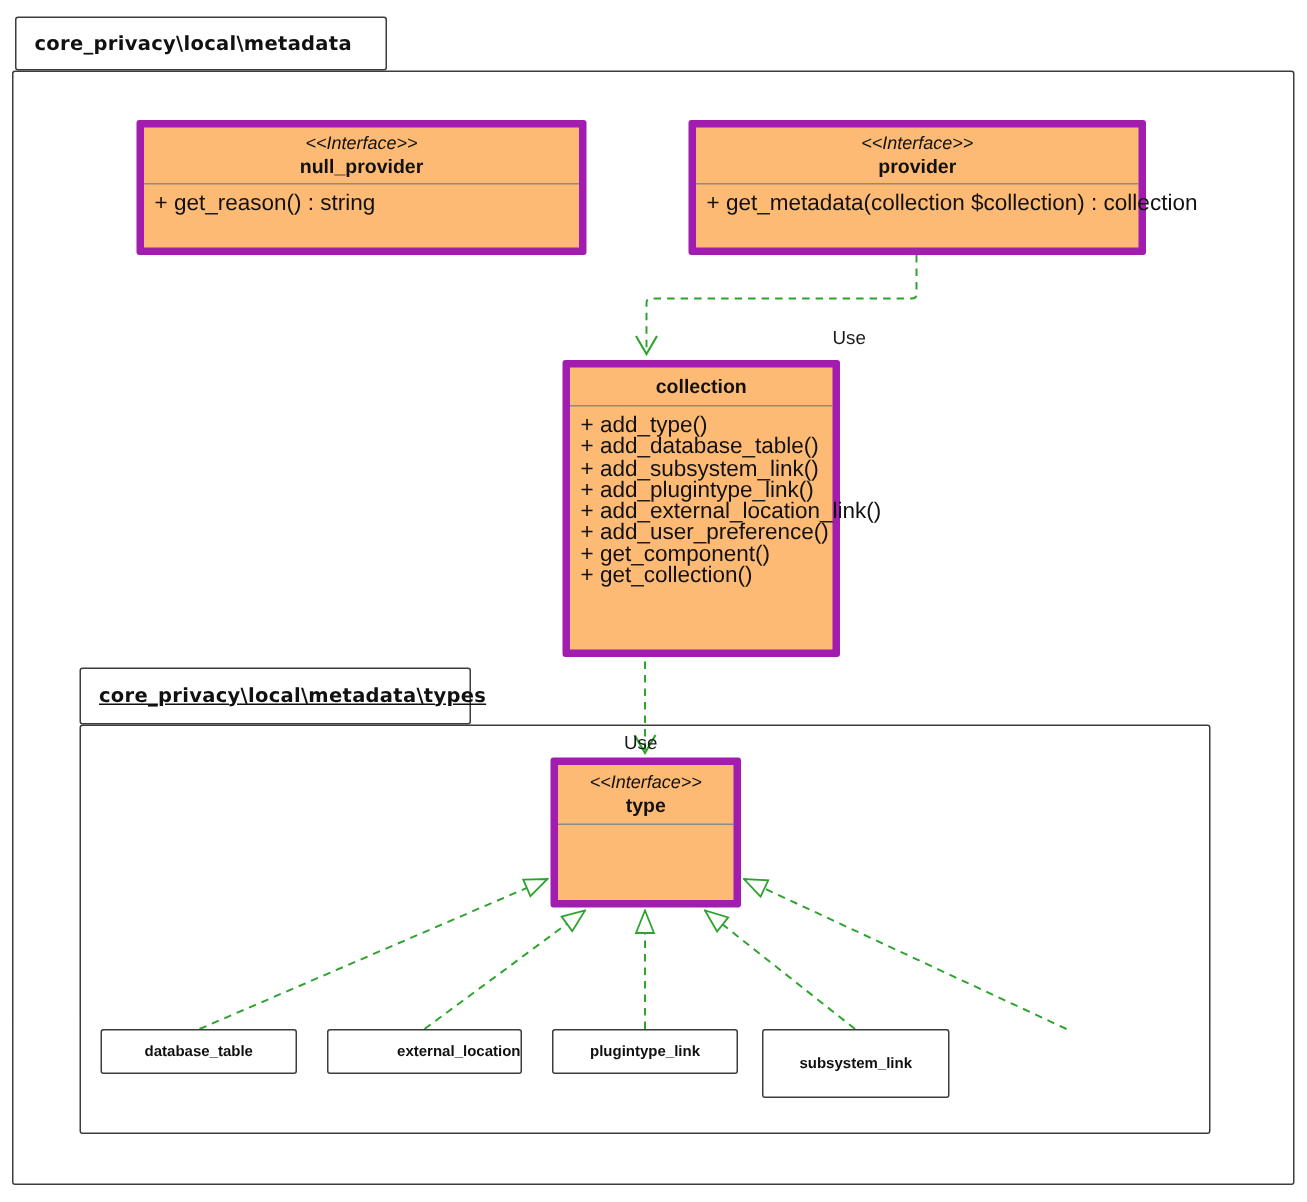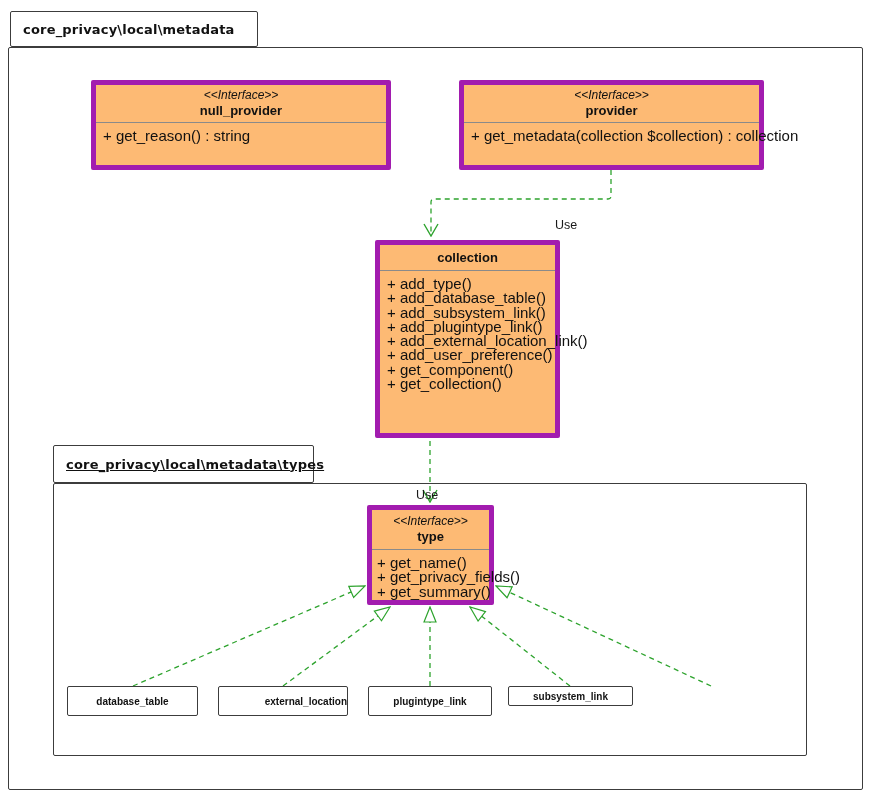--- a/index.html
+++ b/index.html
@@ -118,33 +118,28 @@
       <div class="method">+ get_component()</div>
       <div class="method">+ get_collection()</div>
     </div>
   </div>
 
   <div class="classbox" style="left:367px; top:505px; width:127px; height:100px;">
     <div class="class-header" style="height:40px;">
       <div class="stereotype">&lt;&lt;Interface&gt;&gt;</div>
       <div class="class-name">type</div>
     </div>
-    <div class="class-methods" style="padding-left:5px;">
-      <div class="method">+ get_name()</div>
-      <div class="method">+ get_privacy_fields()</div>
-      <div class="method">+ get_summary()</div>
-    </div>
   </div>
 
   <div class="simpleclass" style="left:67px; top:686px; width:131px; height:30px;">
     <span>database_table</span>
   </div>
   <div class="simpleclass" style="left:218px; top:686px; width:130px; height:30px;justify-content:flex-end;">
     <span>external_location</span>
   </div>
   <div class="simpleclass" style="left:368px; top:686px; width:124px; height:30px;">
     <span>plugintype_link</span>
   </div>
-  <div class="simpleclass" style="left:508px; top:686px; width:125px; height:20px;">
+  <div class="simpleclass" style="left:508px; top:686px; width:125px; height:46px;">
     <span>subsystem_link</span>
   </div>
 
 </div>
 
 </body></html>

